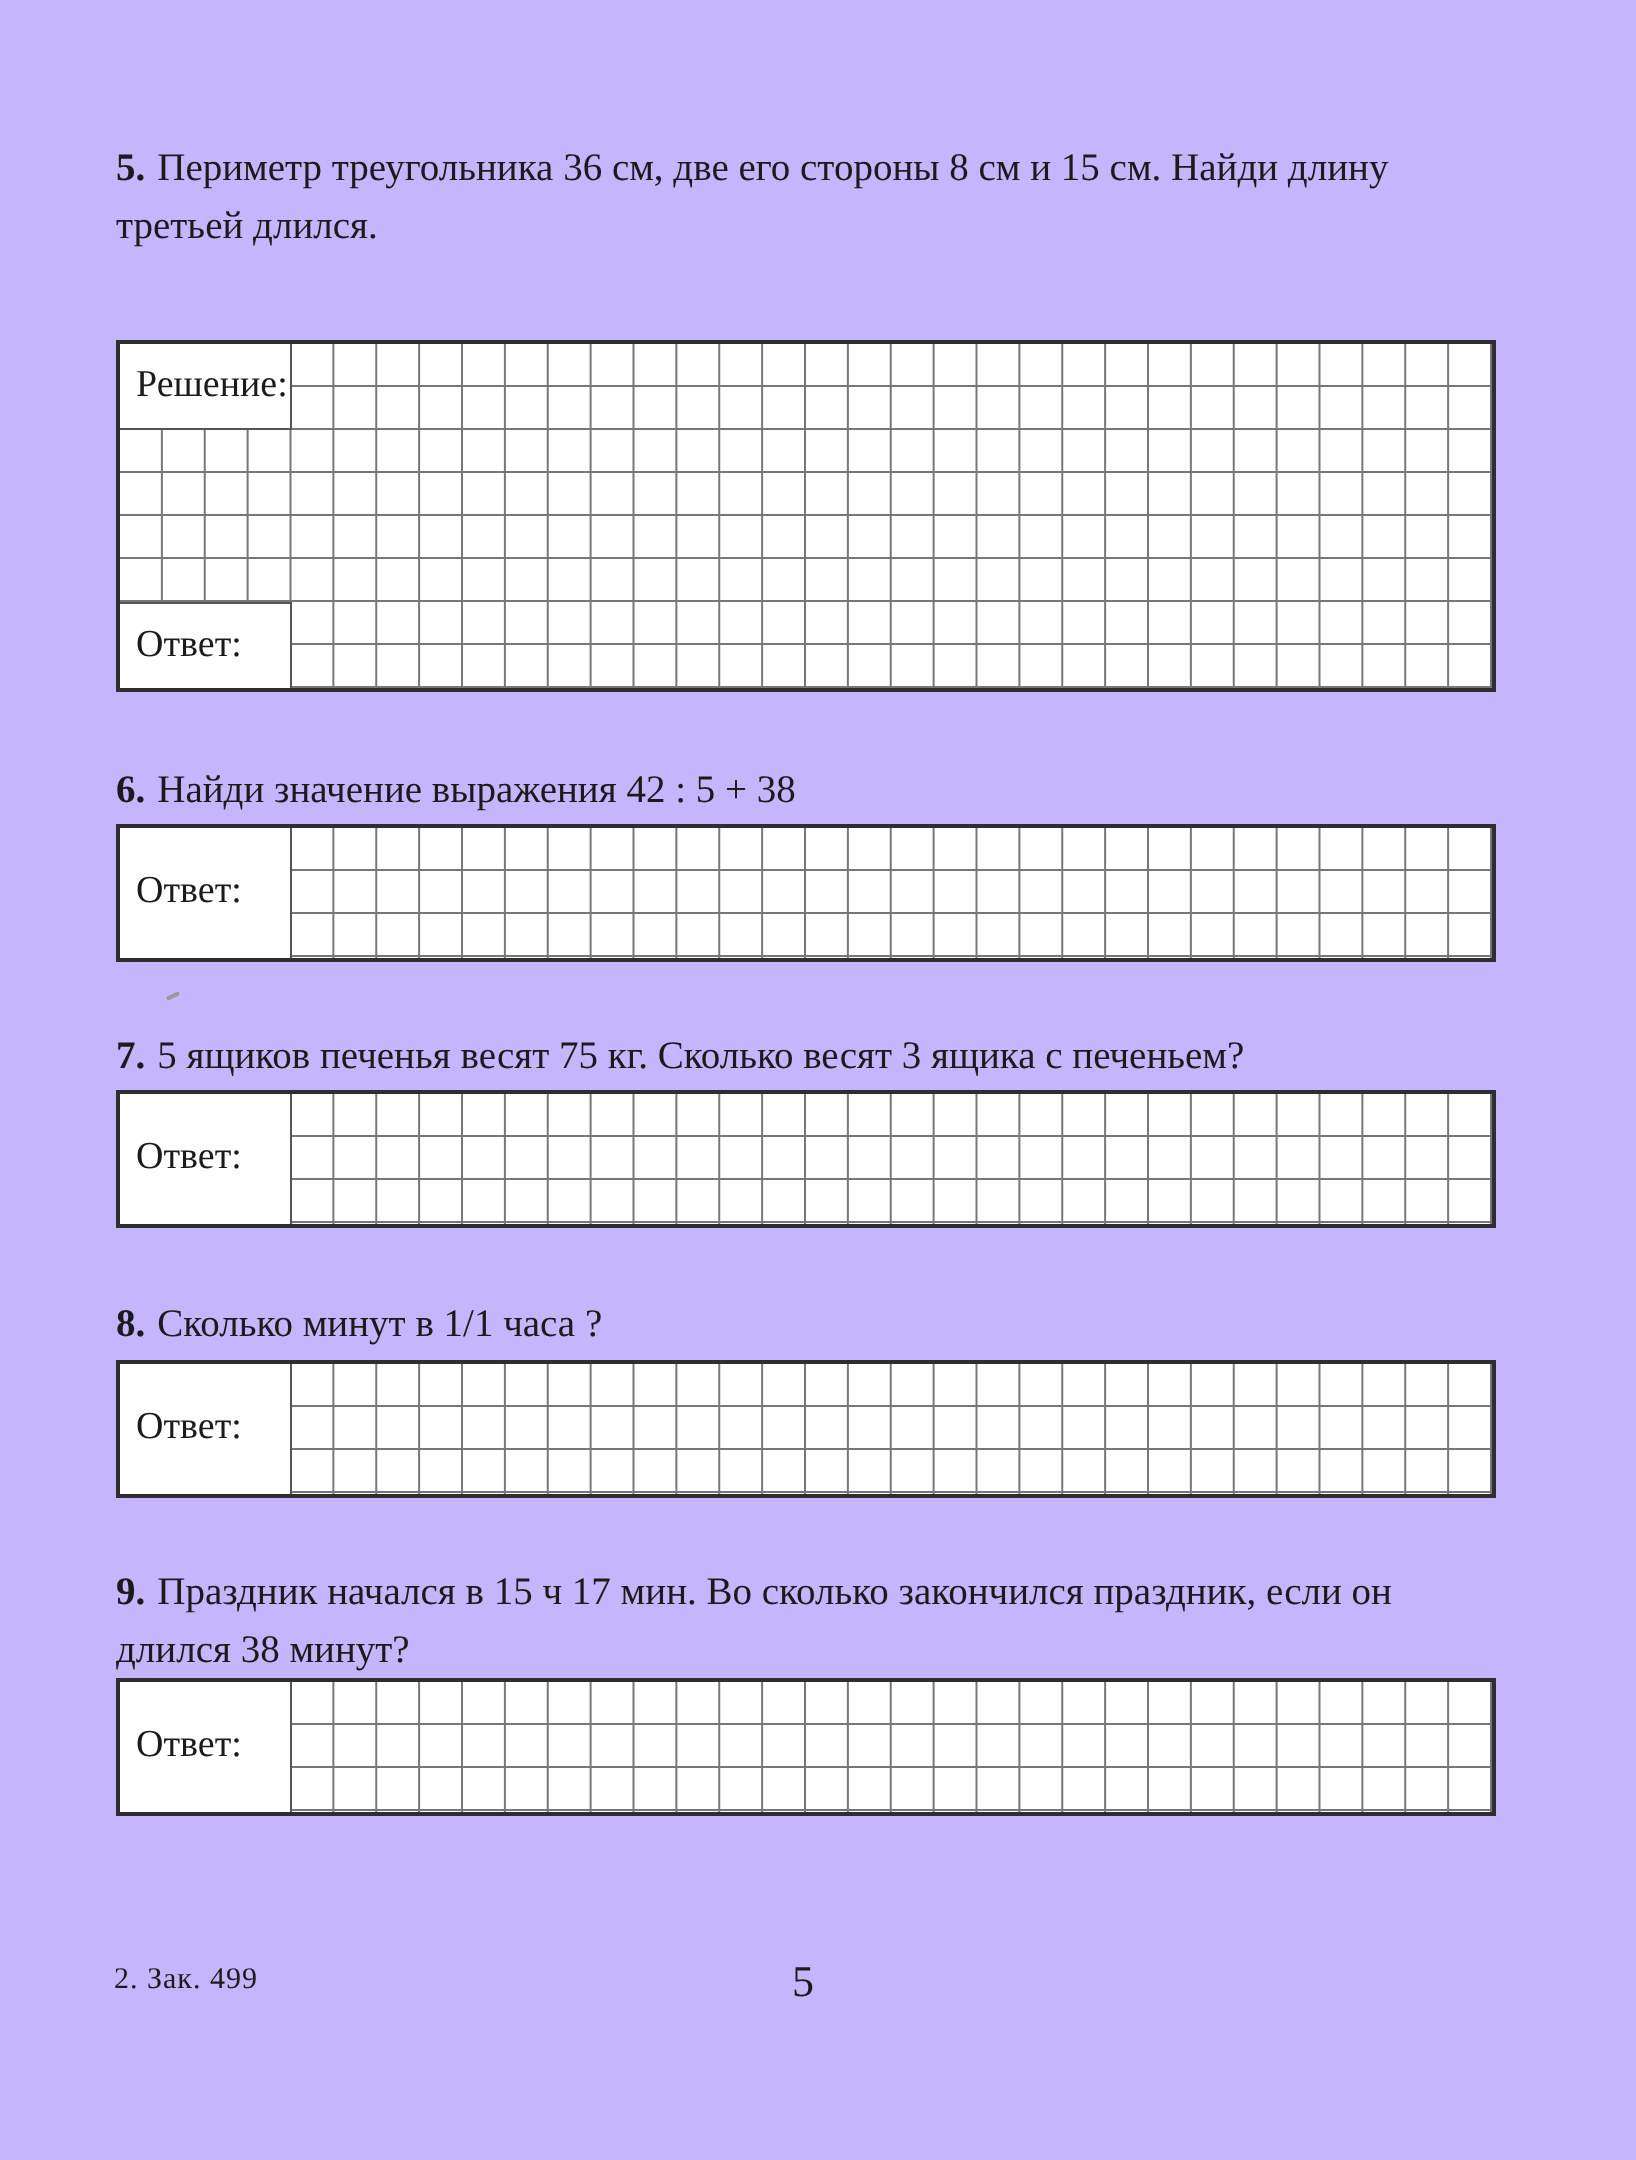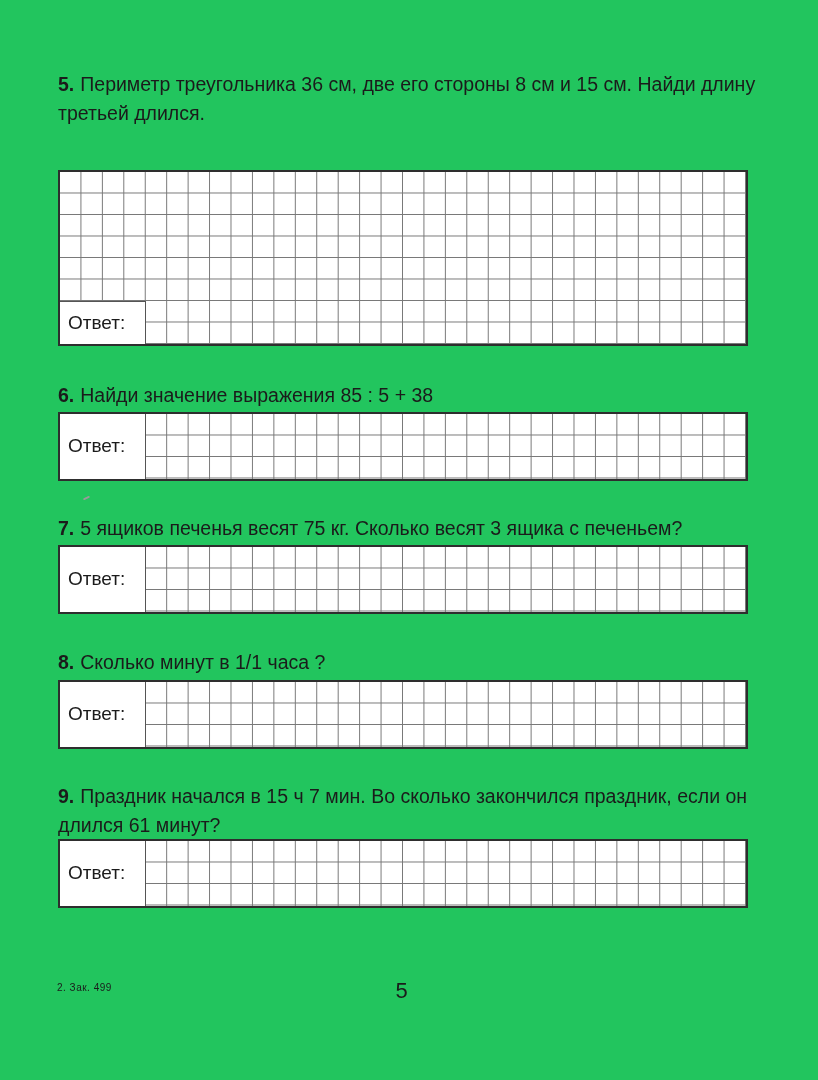--- a/index.html
+++ b/index.html
@@ -1,22 +1,22 @@
 <!DOCTYPE html>
 <html><head>
 <meta charset="utf-8">
 <style>
   html, body { margin: 0; padding: 0; background: #e9e9e9; }
   .page {
     position: relative;
     width: 818px;
     height: 1080px;
     margin: 0 auto;
-    background: #22c55e;
-    font-family: Liberation Sans, sans-serif;
+    background: #c4b5fd;
+    font-family: Liberation Serif, serif;
     color: #1b1b1b;
     overflow: hidden;
   }
   .para {
     position: absolute;
     left: 58px;
     font-size: 19.5px;
     line-height: 29px;
     white-space: nowrap;
   }
@@ -57,21 +57,21 @@
   }
   .pos-full {
     left: 0; top: 0; width: 86px; height: 100%;
     border-right: 1px solid #555555;
   }
 
   .imprint {
     position: absolute;
     left: 57px;
     top: 982px;
-    font-size: 10px;
+    font-size: 15px;
     letter-spacing: 0.5px;
   }
   .pagenum {
     position: absolute;
     left: 0;
     top: 978px;
     width: 803px;
     text-align: center;
     font-size: 22px;
   }
@@ -95,28 +95,31 @@
     <div class="tline">
       <span class="num">5.</span><span>Периметр треугольника 36 см, две его стороны 8 см и 15 см. Найди длину</span>
     </div>
     <div class="tline">
       <span>третьей длился.</span>
     </div>
   </div>
 
 
   <div class="gridbox" style="top:170px;height:172px">
+    <div class="labelbox pos-tl">
+      <span class="labeltext">Решение:</span>
+    </div>
     <div class="labelbox pos-bl">
       <span class="labeltext">Ответ:</span>
     </div>
   </div>
 
   <div class="para" style="top:381px">
     <div class="tline">
-      <span class="num">6.</span><span>Найди значение выражения 85 : 5 + 38</span>
+      <span class="num">6.</span><span>Найди значение выражения 42 : 5 + 38</span>
     </div>
   </div>
 
   <div class="gridbox" style="top:412px">
     <div class="labelbox pos-full">
       <span class="labeltext">Ответ:</span>
     </div>
   </div>
 
   <div class="speck"></div>
@@ -140,24 +143,24 @@
   </div>
 
   <div class="gridbox" style="top:680px">
     <div class="labelbox pos-full">
       <span class="labeltext">Ответ:</span>
     </div>
   </div>
 
   <div class="para" style="top:782px">
     <div class="tline">
-      <span class="num">9.</span><span>Праздник начался в 15 ч 7 мин. Во сколько закончился праздник, если он</span>
+      <span class="num">9.</span><span>Праздник начался в 15 ч 17 мин. Во сколько закончился праздник, если он</span>
     </div>
     <div class="tline">
-      <span>длился 61 минут?</span>
+      <span>длился 38 минут?</span>
     </div>
   </div>
 
   <div class="gridbox" style="top:839px">
     <div class="labelbox pos-full">
       <span class="labeltext">Ответ:</span>
     </div>
   </div>
 
   <div class="imprint">2. Зак. 499</div>

